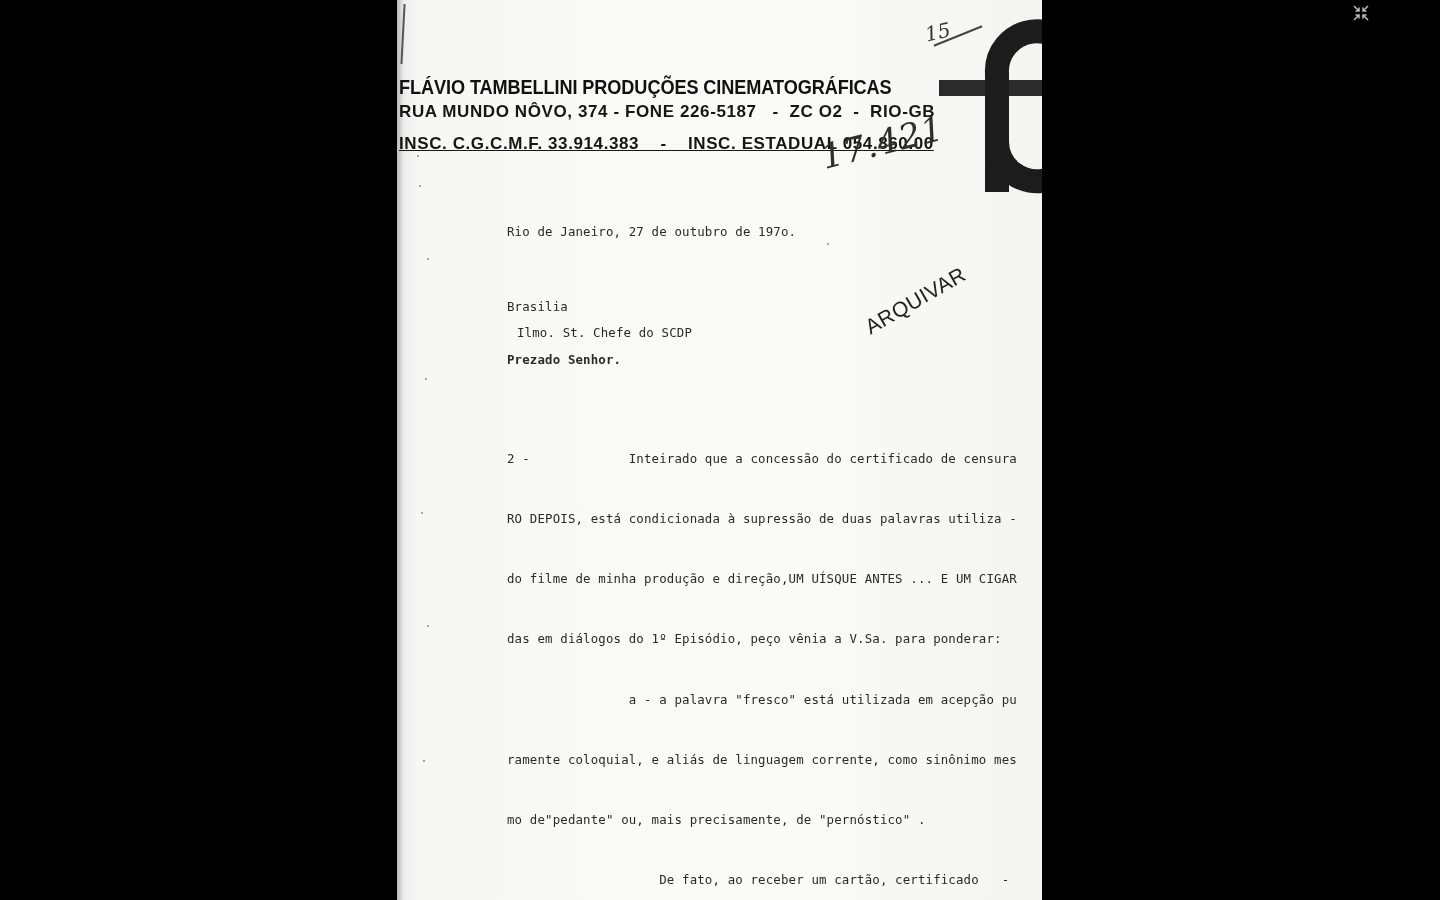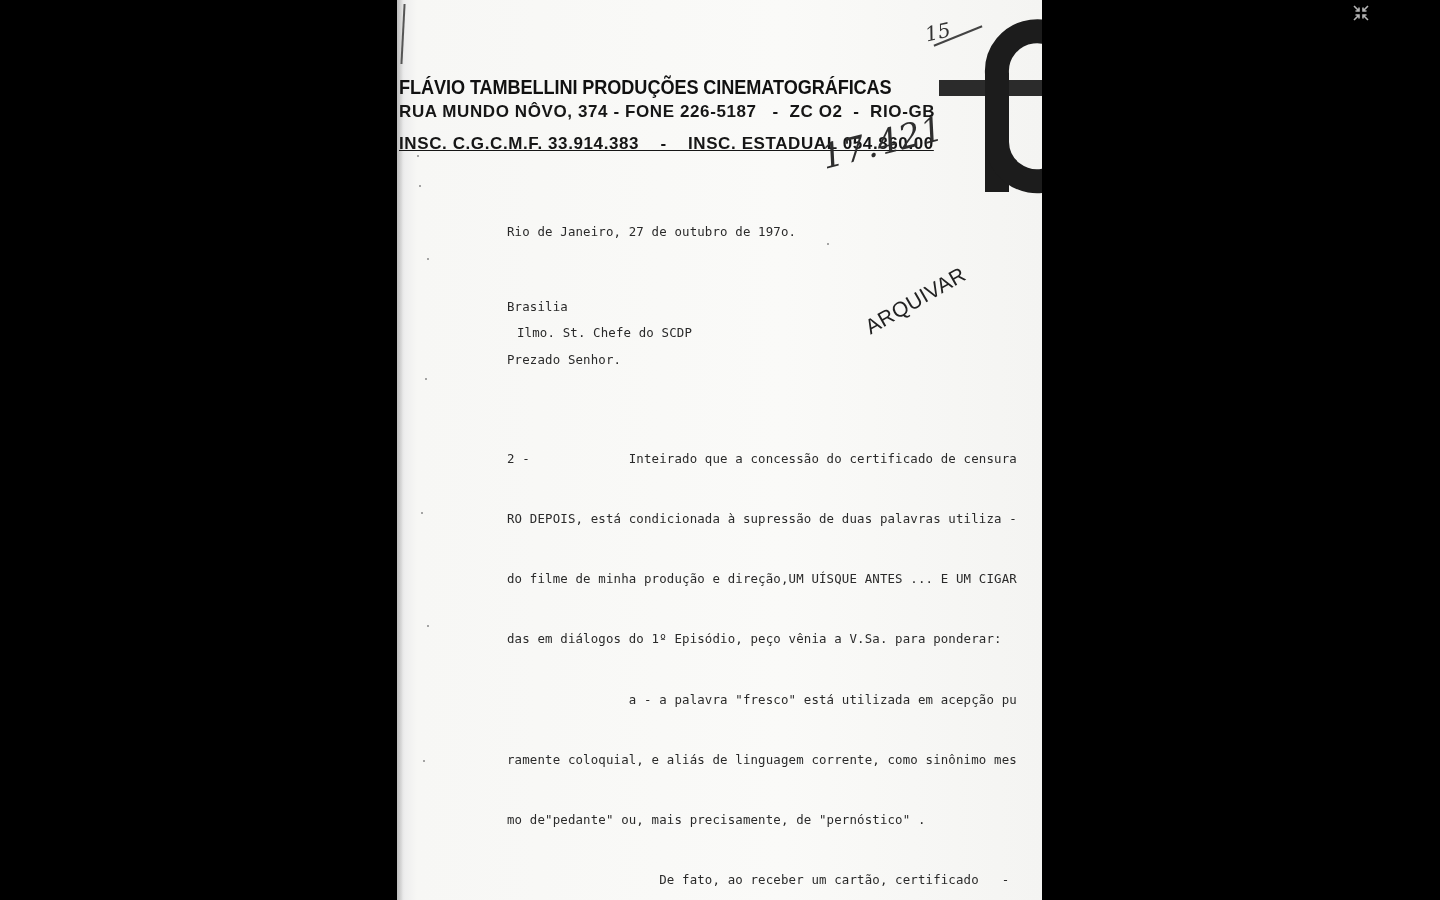--- a/index.html
+++ b/index.html
@@ -120,21 +120,21 @@
       font-family: "DejaVu Sans Mono", "Liberation Mono", monospace;
       font-size: 12.4px;
       color: #2a2a2a;
       white-space: pre;
       line-height: 20px;
       letter-spacing: 0.15px;
     }
     .date { left: 110px; top: 222px; }
     .addr1 { left: 120px; top: 282px; margin-top: 41px; }
     .addr2 { left: 110px; top: 297px; text-decoration-thickness: 1.5px; }
-    .salutation { left: 110px; top: 350px; }
+    .salutation { left: 110px; top: 350px; font-weight: bold; }
     .body-block { left: 110px; top: 409px; }
     .body-block .ln { display: block; height: 20.15px; }
 
     .margin-speck {
       position: absolute;
       width: 2px;
       height: 2px;
       background: #888;
       border-radius: 1px;
     }

